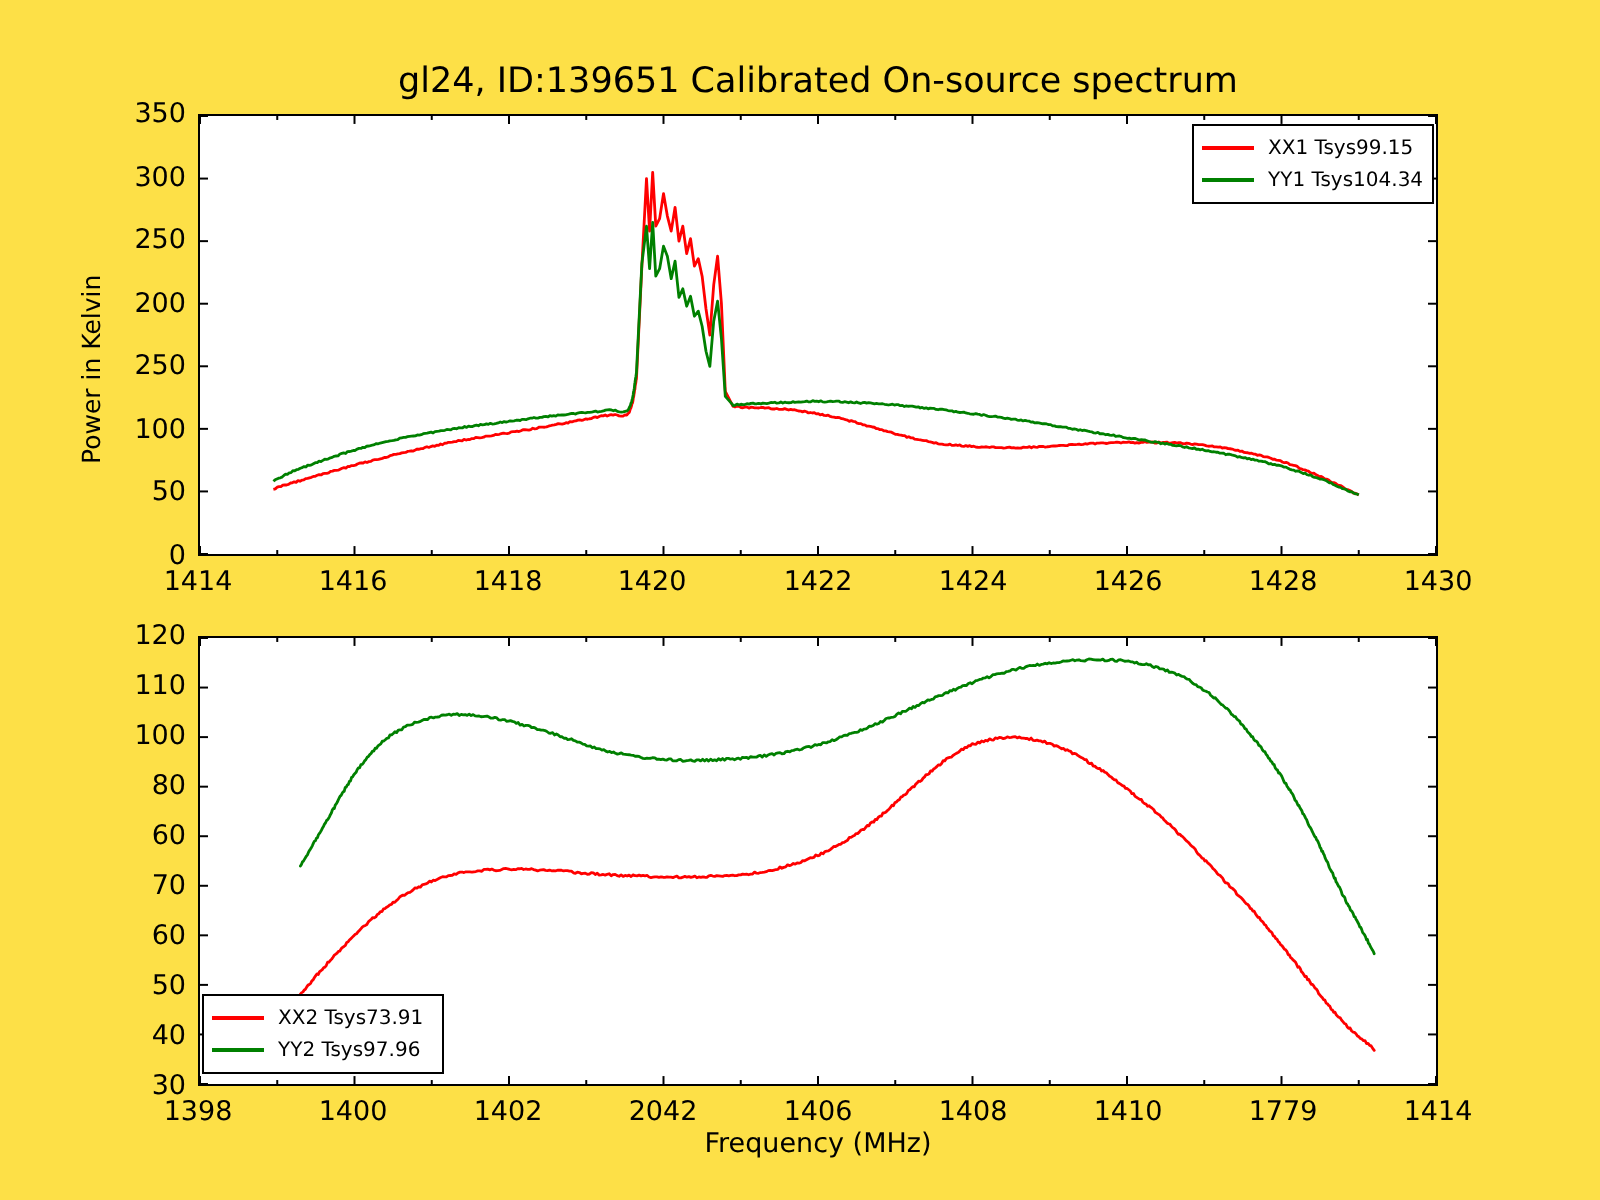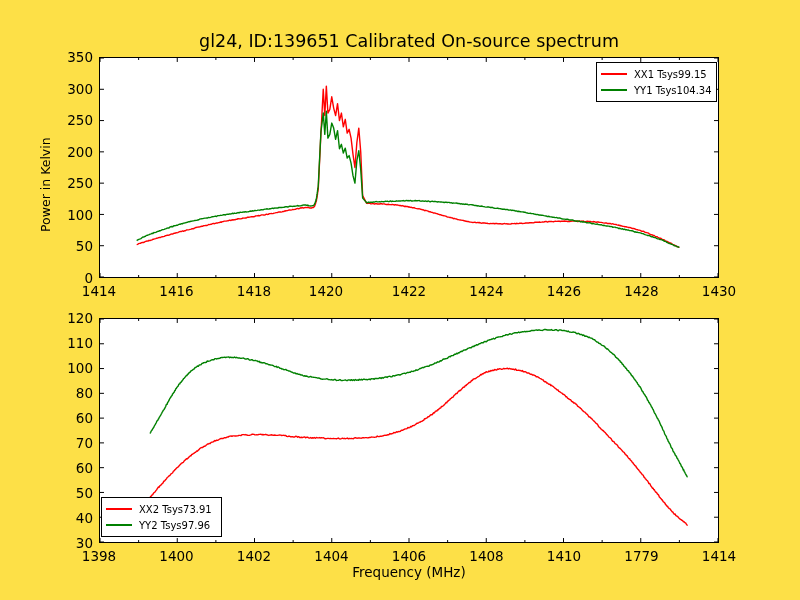--- a/index.html
+++ b/index.html
@@ -308,21 +308,21 @@
       <div class="tick-label ytick-label" style="top: 468px; left: 33px; width: 60px;">60</div>
       <div class="tick-label ytick-label" style="top: 443px; left: 33px; width: 60px;">70</div>
       <div class="tick-label ytick-label" style="top: 418px; left: 33px; width: 60px;">60</div>
       <div class="tick-label ytick-label" style="top: 393px; left: 33px; width: 60px;">80</div>
       <div class="tick-label ytick-label" style="top: 368px; left: 33px; width: 60px;">100</div>
       <div class="tick-label ytick-label" style="top: 343px; left: 33px; width: 60px;">110</div>
       <div class="tick-label ytick-label" style="top: 318px; left: 33px; width: 60px;">120</div>
       <div class="tick-label xtick-label" style="top: 548px; left: 99px;">1398</div>
       <div class="tick-label xtick-label" style="top: 548px; left: 176.5px;">1400</div>
       <div class="tick-label xtick-label" style="top: 548px; left: 254px;">1402</div>
-      <div class="tick-label xtick-label" style="top: 548px; left: 331.5px;">1404</div>
+      <div class="tick-label xtick-label" style="top: 548px; left: 331.5px;">2042</div>
       <div class="tick-label xtick-label" style="top: 548px; left: 409px;">1406</div>
       <div class="tick-label xtick-label" style="top: 548px; left: 486.5px;">1408</div>
       <div class="tick-label xtick-label" style="top: 548px; left: 564px;">1410</div>
       <div class="tick-label xtick-label" style="top: 548px; left: 641.5px;">1779</div>
       <div class="tick-label xtick-label" style="top: 548px; left: 719px;">1414</div>
     </div>
 
 </div>
 
 </body></html>

